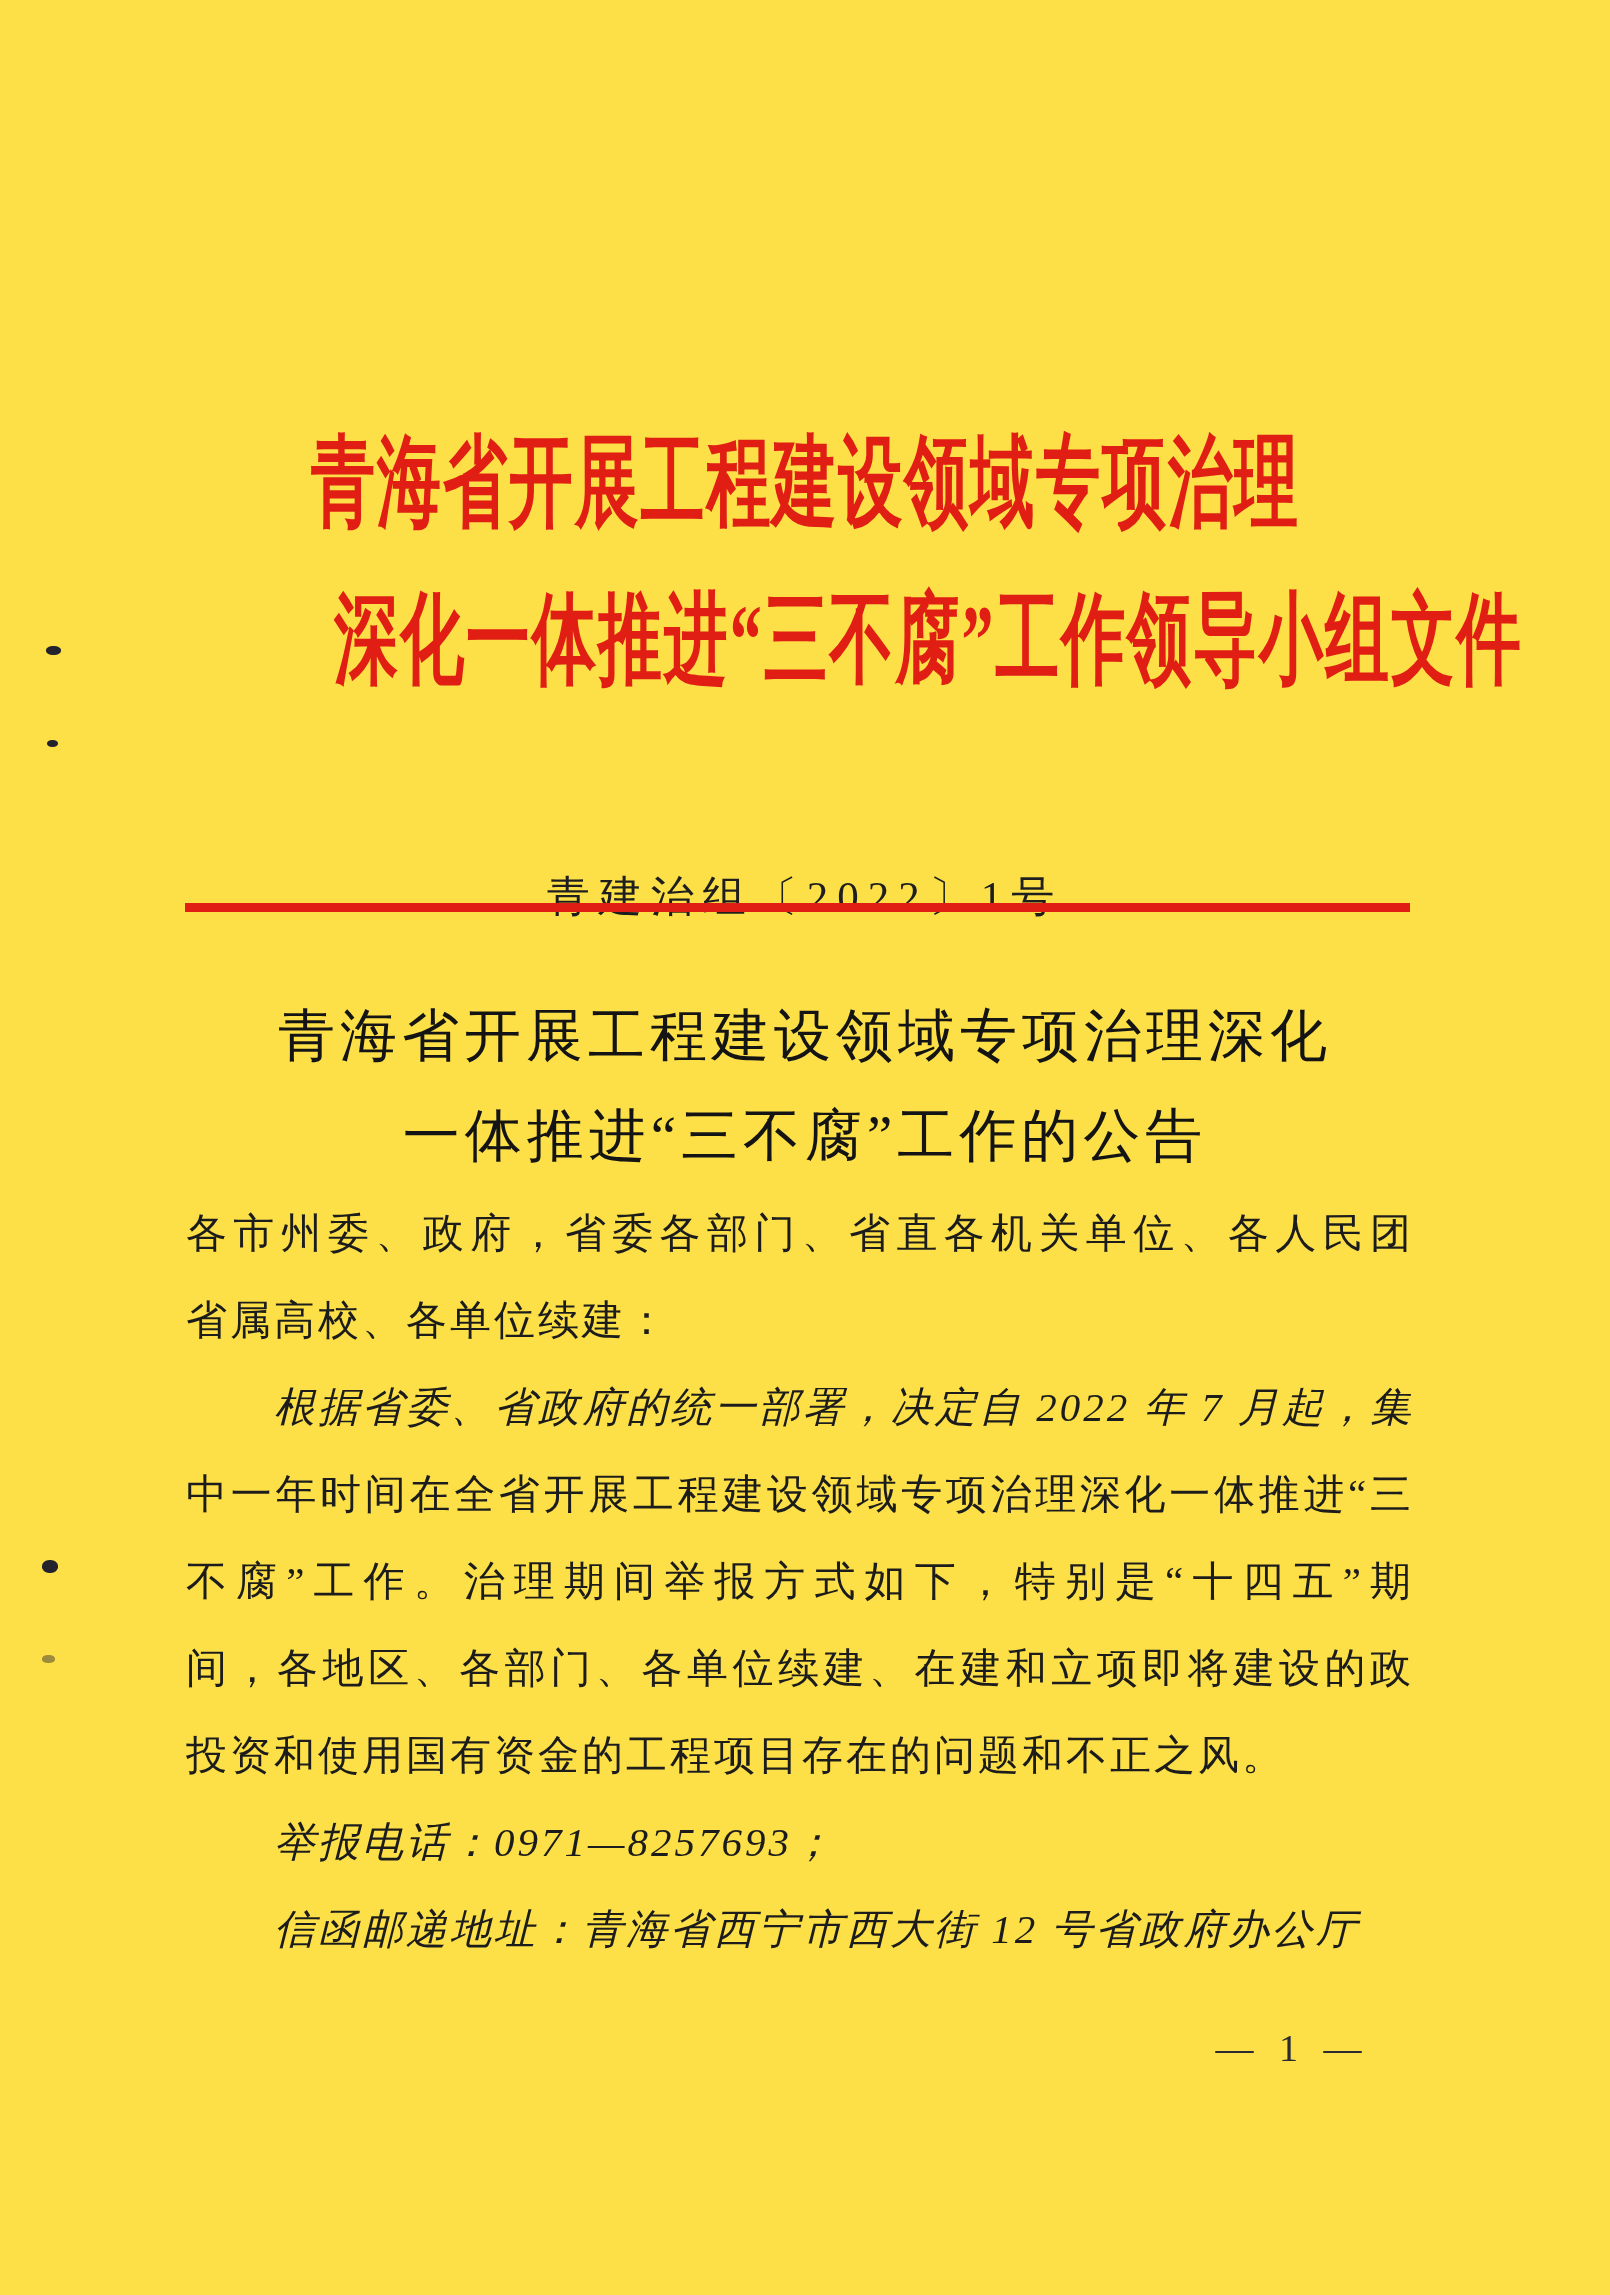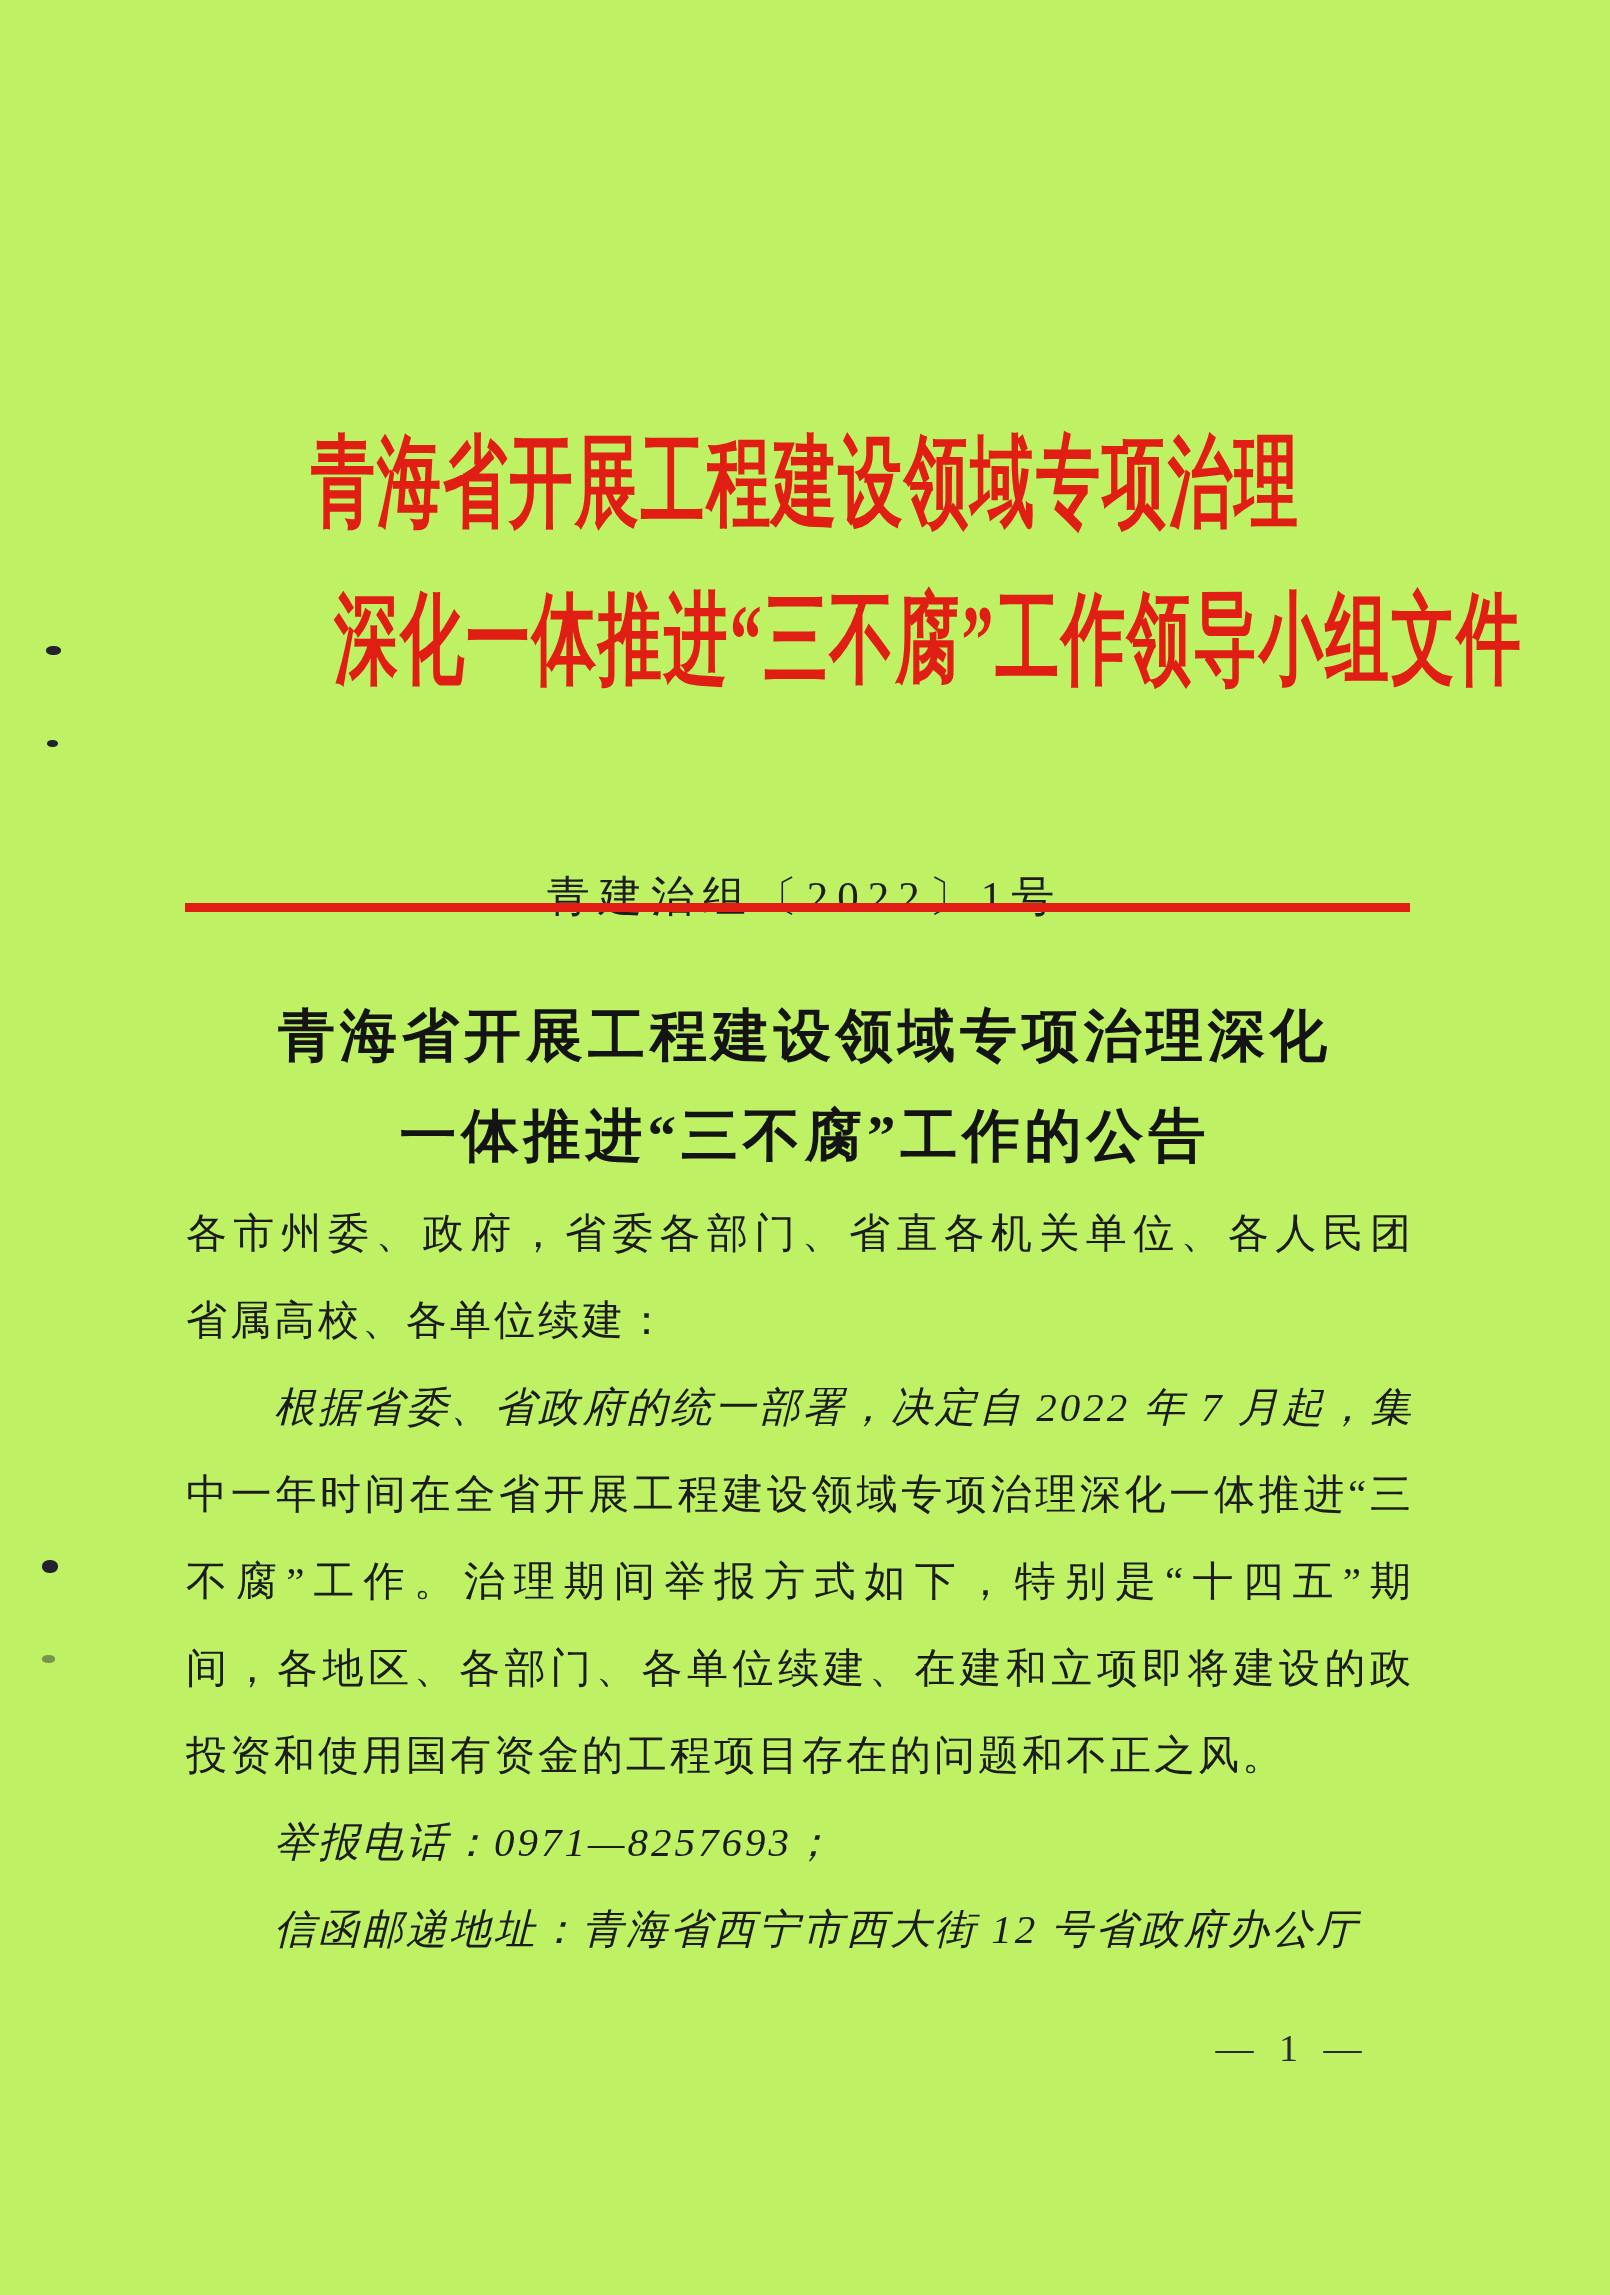--- a/index.html
+++ b/index.html
@@ -2,21 +2,21 @@
 <html><head>
 <meta charset="utf-8">
 <style>
   * { margin: 0; padding: 0; box-sizing: border-box; }
   html, body { background: #f2f2f2; }
   .page {
     position: relative;
     width: 1610px;
     height: 2295px;
     margin: 0 auto;
-    background: #bef264;
+    background: #fde047;
     font-family: "Liberation Serif", serif;
     color: #1c1c1c;
     overflow: hidden;
   }
 
   
   .red-line {
     position: absolute;
     left: 0;
     width: 100%;
@@ -60,21 +60,21 @@
     background: #e01e14;
   }
 
   
   .title-line {
     position: absolute;
     left: 0;
     width: 100%;
     text-align: center;
     font-size: 57px;
-    font-weight: bold;
+    font-weight: normal;
     letter-spacing: 5px;
     color: #141414;
     white-space: nowrap;
   }
   .title-line-1 { top: 998px; }
   .title-line-2 { top: 1098px; }
 
   
   .body-block {
     position: absolute;

